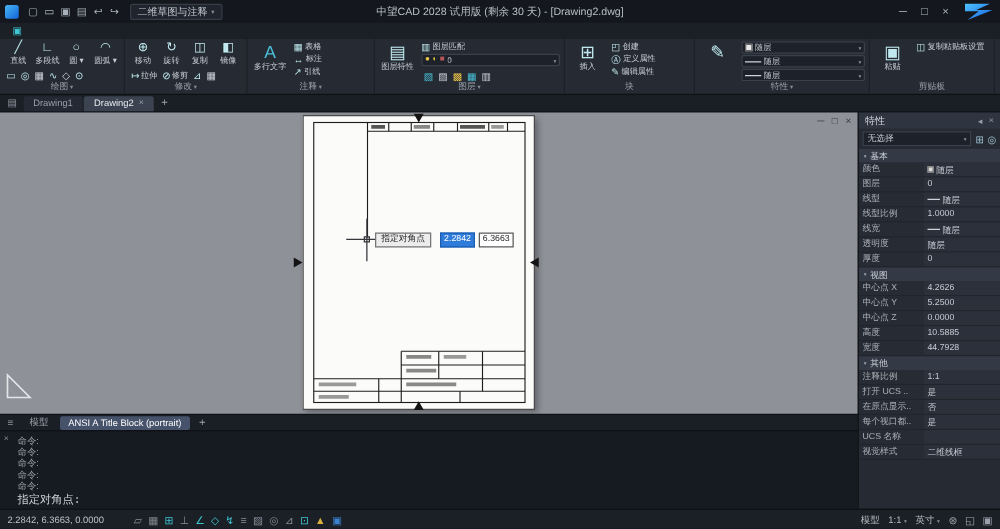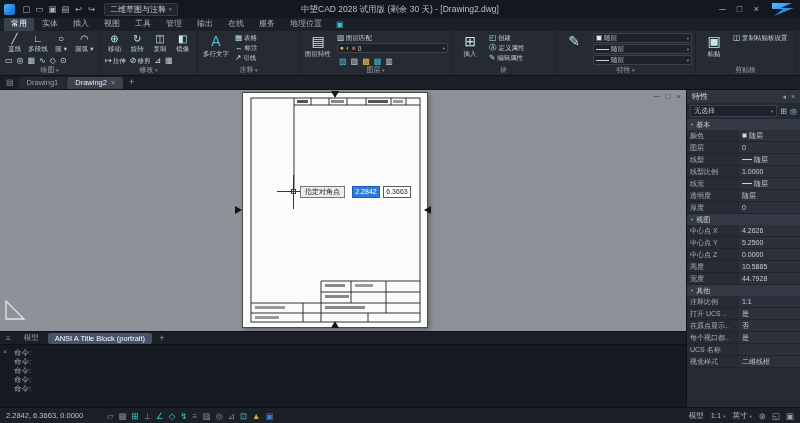--- a/index.html
+++ b/index.html
@@ -138,32 +138,20 @@
                 <stop offset="1" stop-color="#1460e0"></stop>
           </linearGradient>
             </defs>
           <path d="M2 1 L22 1 L11 6 L24 6 L4 14 L13 7 L2 7 Z" fill="url(#zg)"></path>
         </svg>
       </span>
     </div>
   </div>
 
   <div class="menubar">
-    <div id="menu-tabs" style="display:flex;gap:1px;align-items:flex-end">
-        <div class="mtab active">常用</div>
-        <div class="mtab">实体</div>
-        <div class="mtab">插入</div>
-        <div class="mtab">视图</div>
-        <div class="mtab">工具</div>
-        <div class="mtab">管理</div>
-        <div class="mtab">输出</div>
-        <div class="mtab">在线</div>
-        <div class="mtab">服务</div>
-        <div class="mtab">地理位置</div>
-      </div>
     <span class="menu-extra">▣</span>
   </div>
 
   <div class="ribbon">
     <div id="ribbon-panels" style="display:flex;flex:1">
         <div class="rpanel" style="width: 100px;">
           <div class="rcontent">
             <div class="rgridwrap">
               <div class="rgrid">
                 <div class="rcell">
@@ -469,20 +457,21 @@
 
       <div class="cmdarea">
         <span class="cmd-close">×</span>
         <div id="cmd-history">
             <div class="cmd-line">命令:</div>
             <div class="cmd-line">命令:</div>
             <div class="cmd-line">命令:</div>
             <div class="cmd-line">命令:</div>
             <div class="cmd-line">命令:</div>
           </div>
+        <div class="cmd-prompt">指定对角点:</div>
       </div>
     </div>
 
     <div class="props">
       <div class="props-title">
         <span>特性</span>
         <span class="props-title-icons">
           <span>◂</span>
           <span>×</span>
         </span>

